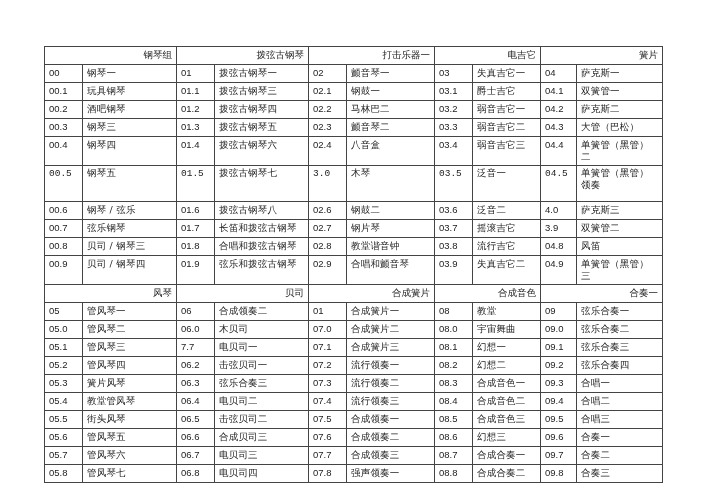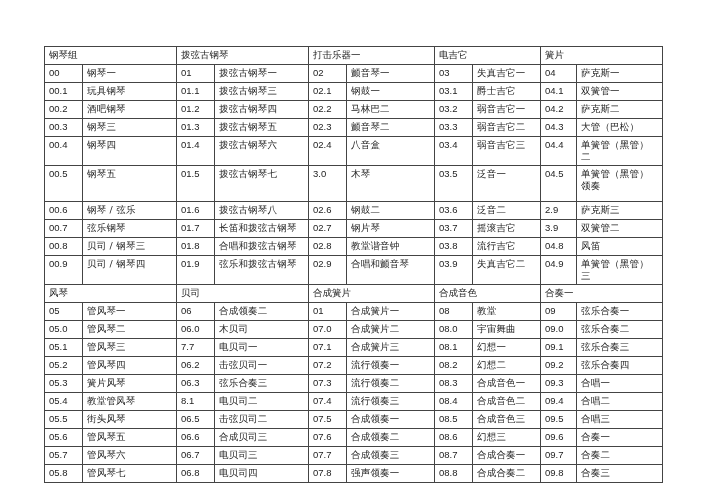--- a/index.html
+++ b/index.html
@@ -3,22 +3,22 @@
 <meta charset="utf-8">
 <style>
   html, body { margin:0; padding:0; background:#ffffff; }
   body { width:707px; height:500px; position:relative; overflow:hidden;
          font-family:"DejaVu Serif", "Liberation Serif", serif; color:#222; }
   table.grid { position:absolute; left:44px; top:46px; border-collapse:collapse;
                table-layout:fixed; width:618px; }
   table.grid td { border:1px solid #444; font-size:9.5px; line-height:12px;
                   padding:2px 4px; vertical-align:top; height:13px; overflow:hidden; }
   td.code { font-family:"Liberation Sans", "DejaVu Sans", sans-serif; font-size:9px; }
-  td.head { text-align:left; vertical-align:middle; height:13px; }
-  tr.tall td { height:31px; }
+  td.head { text-align:right; vertical-align:middle; height:13px; }
+  tr.tall td { height:31px;font-family:Liberation Mono, monospace; }
   td.name { letter-spacing:0.2px; }
 </style>
 </head>
 <body>
 
 <table class="grid">
   <colgroup>
     <col style="width:38px">
       <col style="width:94px">
     <col style="width:38px">
@@ -112,21 +112,21 @@
       </tr>
       <tr>
         <td class="code">00.6</td>
         <td class="name">钢琴 / 弦乐</td>
         <td class="code">01.6</td>
         <td class="name">拨弦古钢琴八</td>
         <td class="code">02.6</td>
         <td class="name">钢鼓二</td>
         <td class="code">03.6</td>
         <td class="name">泛音二</td>
-        <td class="code">2.9</td>
+        <td class="code">4.0</td>
         <td class="name">萨克斯三</td>
       </tr>
       <tr>
         <td class="code">00.7</td>
         <td class="name">弦乐钢琴</td>
         <td class="code">01.7</td>
         <td class="name">长笛和拨弦古钢琴</td>
         <td class="code">02.7</td>
         <td class="name">钢片琴</td>
         <td class="code">03.7</td>
@@ -221,21 +221,21 @@
         <td class="code">07.3</td>
         <td class="name">流行领奏二</td>
         <td class="code">08.3</td>
         <td class="name">合成音色一</td>
         <td class="code">09.3</td>
         <td class="name">合唱一</td>
       </tr>
       <tr>
         <td class="code">05.4</td>
         <td class="name">教堂管风琴</td>
-        <td class="code">8.1</td>
+        <td class="code">06.4</td>
         <td class="name">电贝司二</td>
         <td class="code">07.4</td>
         <td class="name">流行领奏三</td>
         <td class="code">08.4</td>
         <td class="name">合成音色二</td>
         <td class="code">09.4</td>
         <td class="name">合唱二</td>
       </tr>
       <tr>
         <td class="code">05.5</td>

